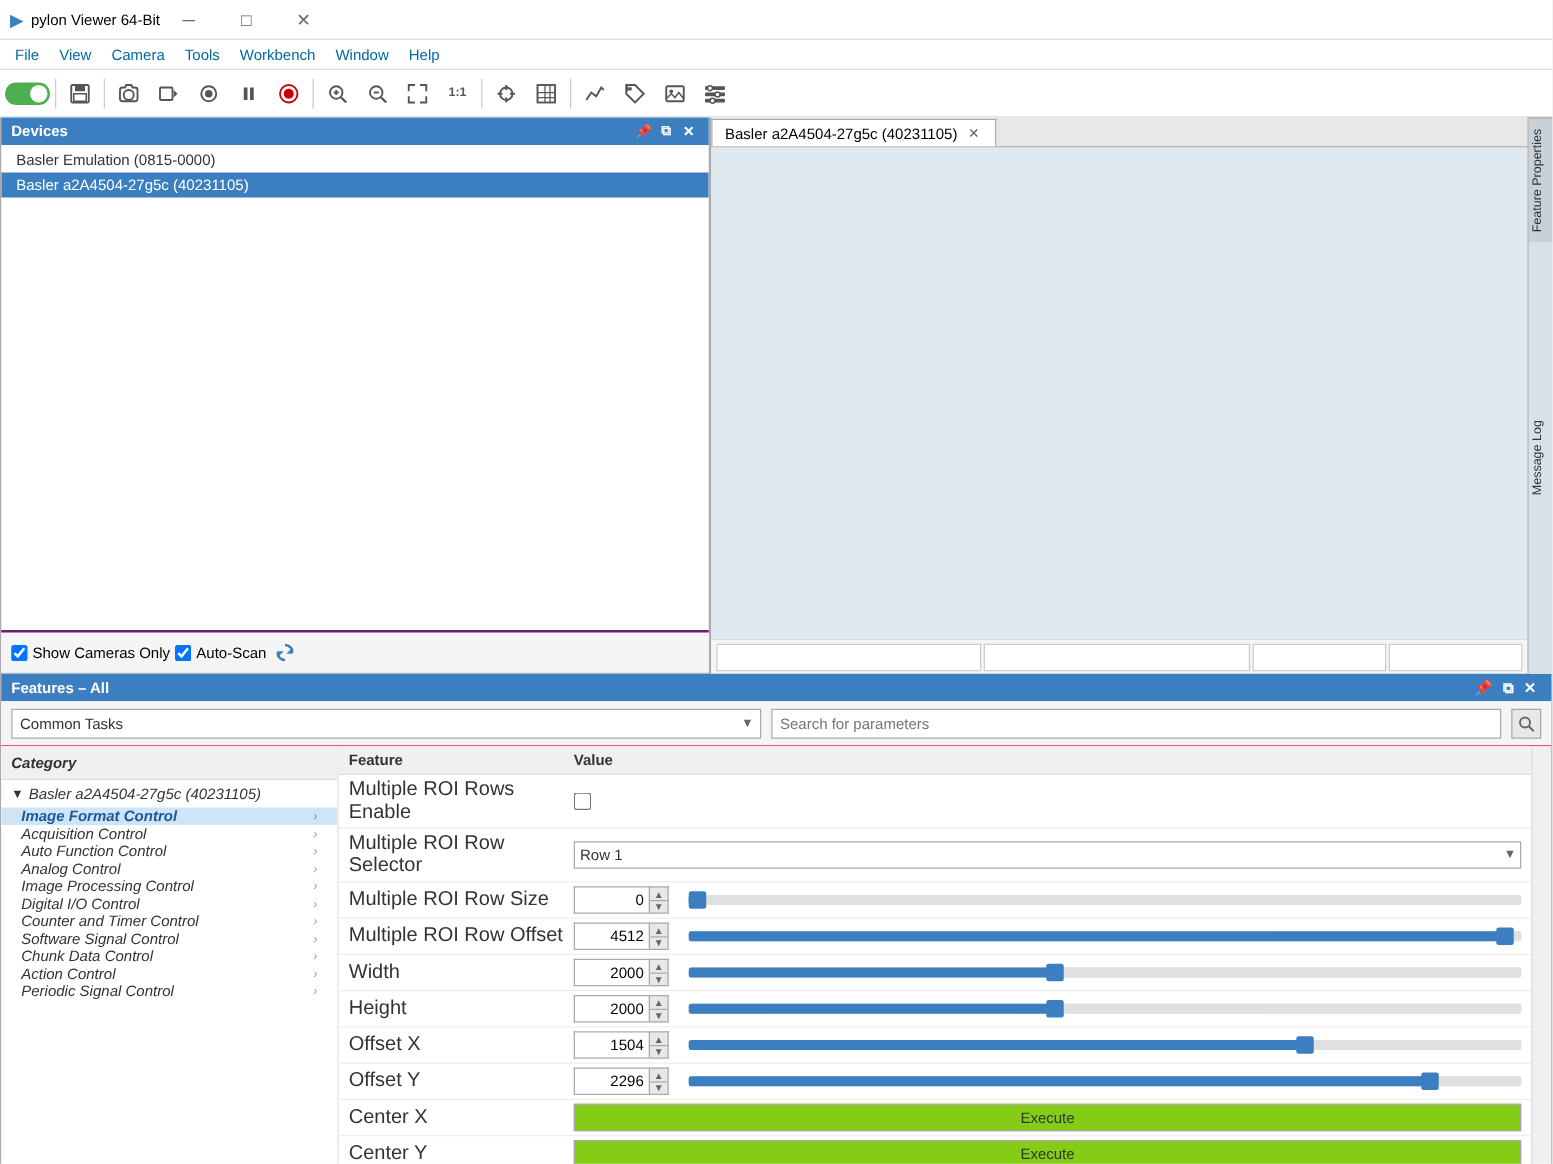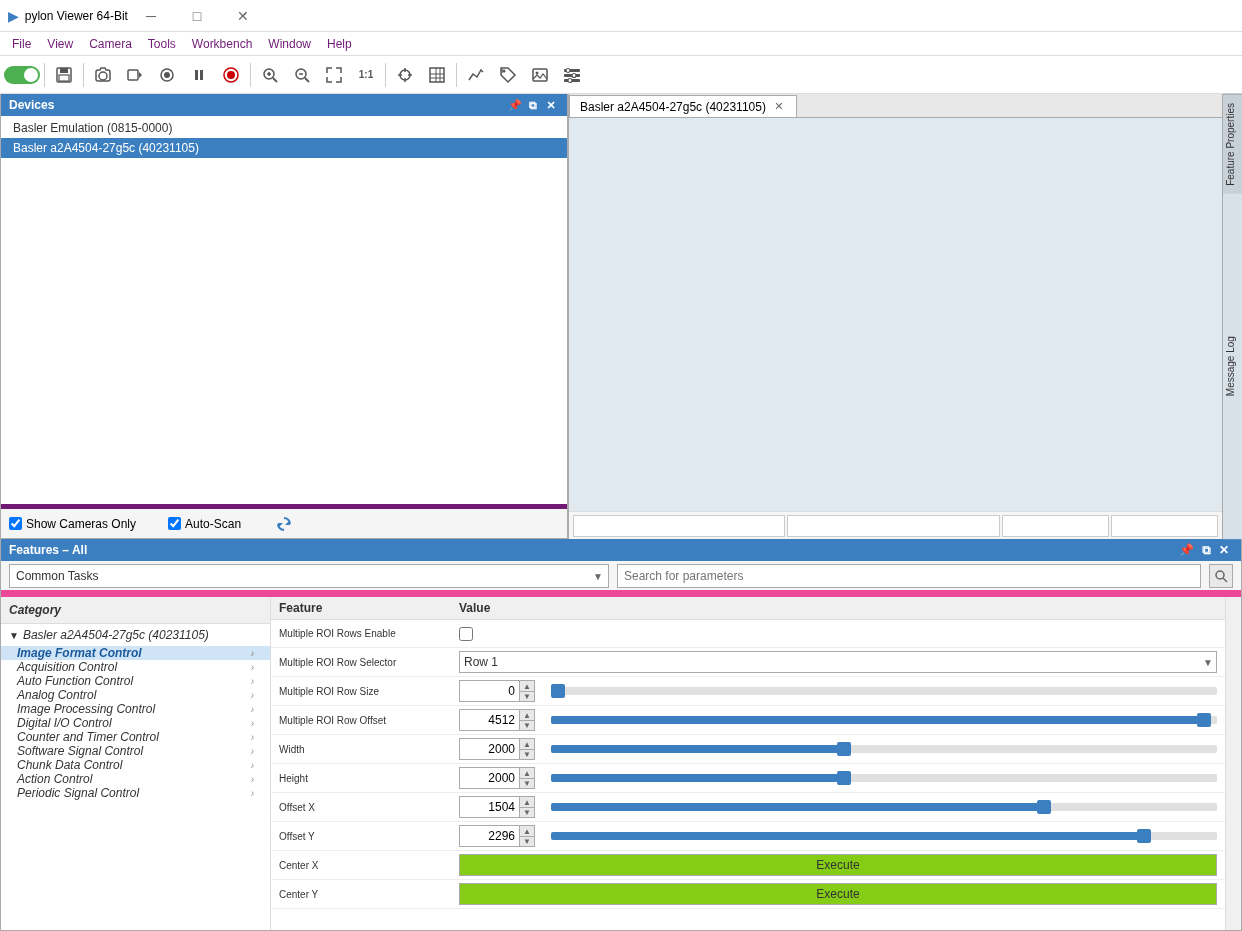--- a/index.html
+++ b/index.html
@@ -27,21 +27,21 @@
       background: #fff;
       height: 24px;
       display: flex;
       align-items: center;
       padding: 0 4px;
       border-bottom: 1px solid #ddd;
     }
     .menu-item {
       padding: 2px 8px;
       cursor: pointer;
-      color: #701a75;
+      color: #0369a1;
     }
 
     
     .toolbar {
       background: #fff;
       height: 38px;
       display: flex;
       align-items: center;
       padding: 0 4px;
       border-bottom: 1px solid #ddd;
@@ -91,25 +91,25 @@
     .device-item {
       padding: 3px 12px;
       cursor: pointer;
       color: #333;
     }
     .device-item.selected { background: #3c7fc0; color: #fff; }
 
     .devices-footer {
       height: 34px;
       background: #f5f5f5;
-      border-top: 5px solid #701a75;
+      border-top: 2px solid #701a75;
       display: flex;
       align-items: center;
       padding: 0 8px;
-      gap: 32px;
+      gap: 4px;
     }
     .checkbox-label { display: flex; align-items: center; gap: 4px; cursor: pointer; }
     .refresh-btn {
       width: 22px; height: 22px;
       display: flex; align-items: center; justify-content: center;
       cursor: pointer; background: transparent; border: none;
       color: #3c7fc0; font-size: 14px;
     }
 
     
@@ -178,21 +178,21 @@
       height: 22px;
       display: flex;
       align-items: center;
       padding: 0 8px;
       font-weight: bold;
       font-size: 12px;
     }
     .features-toolbar {
       height: 36px;
       background: #f5f5f5;
-      border-bottom: 7px solid #ec4899;
+      border-bottom: 1px solid #ec4899;
       display: flex;
       align-items: center;
       padding: 0 8px;
       gap: 8px;
     }
     .features-dropdown {
       width: 600px;
       height: 24px;
       border: 1px solid #aaa;
       background: #fff;
@@ -275,21 +275,21 @@
     .feat-col-name { width: 180px; color: #333; }
     .feat-col-value { flex: 1; color: #333; }
 
     .feat-row {
       display: flex;
       align-items: center;
       border-bottom: 1px solid #eee;
       padding: 3px 8px;
       min-height: 28px;
     }
-    .feat-name { width: 180px; color: #333; font-size: 10px; }
+    .feat-name { width: 180px; color: #333; font-size: 16px; }
     .feat-value { flex: 1; display: flex; align-items: center; gap: 8px; }
 
     .feat-checkbox { width: 14px; height: 14px; }
     .feat-slider-container {
       flex: 1;
       height: 8px;
       background: #e0e0e0;
       border-radius: 2px;
       position: relative;
     }

